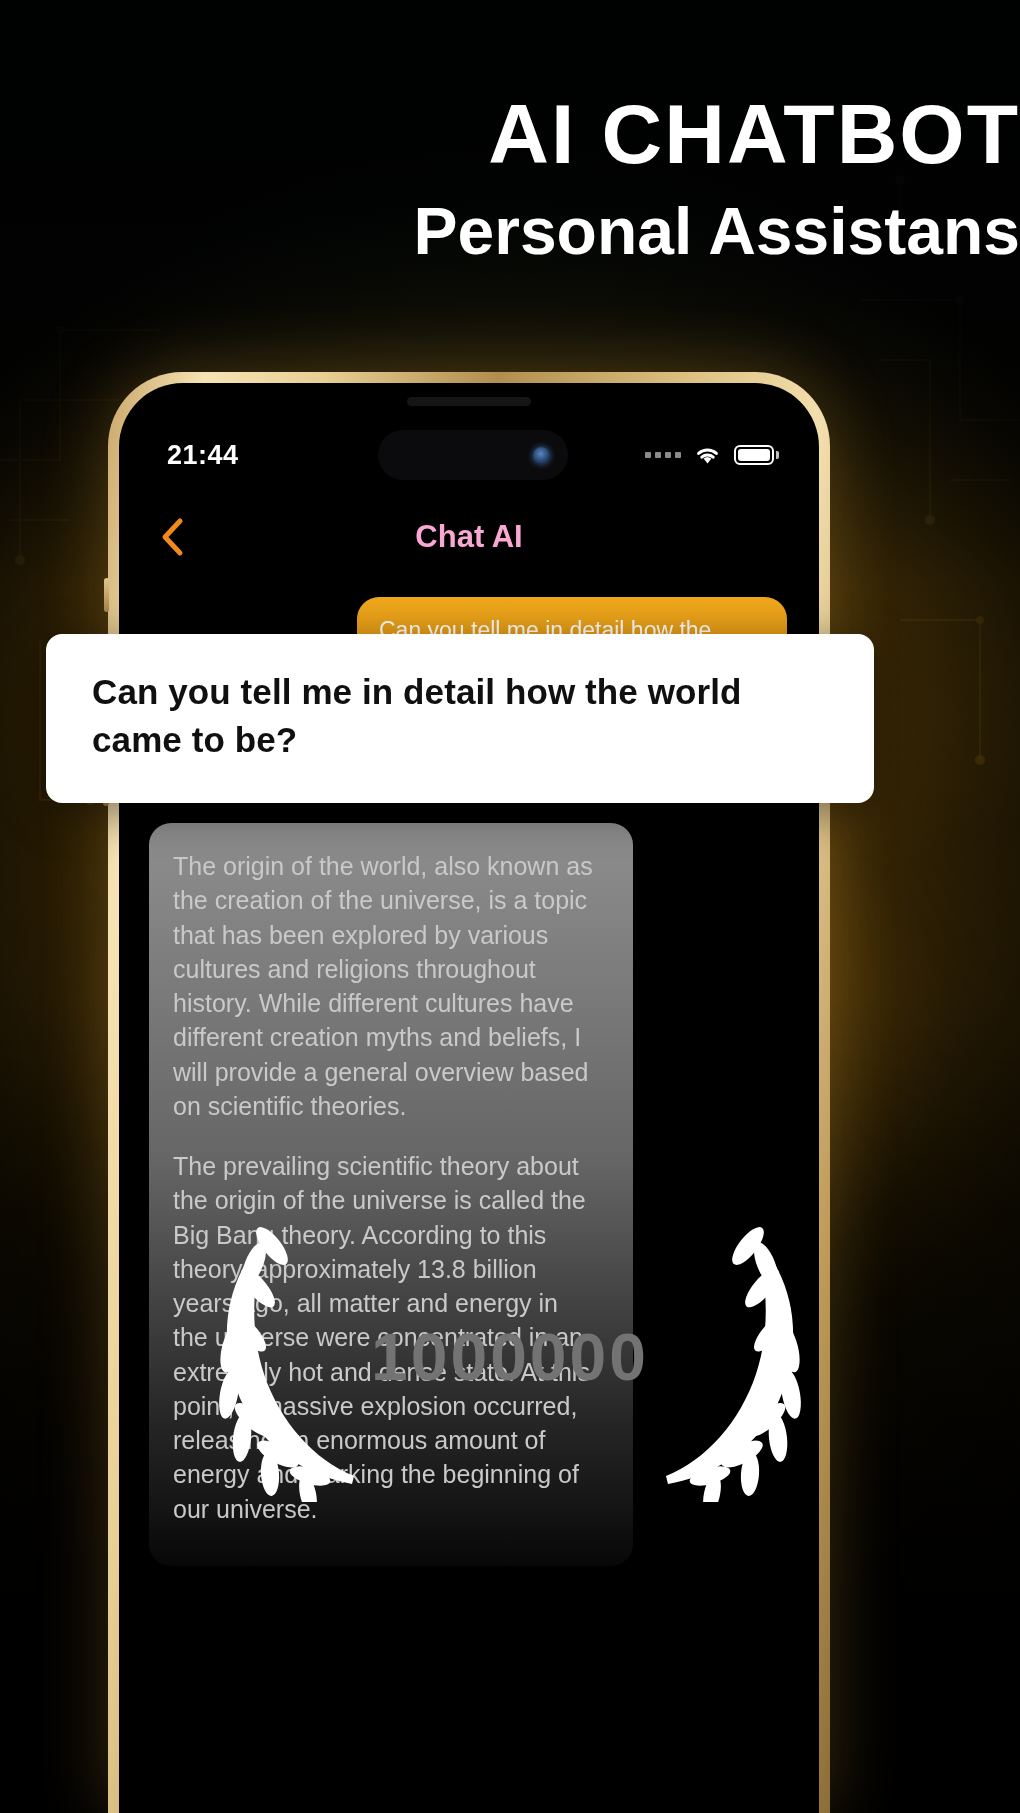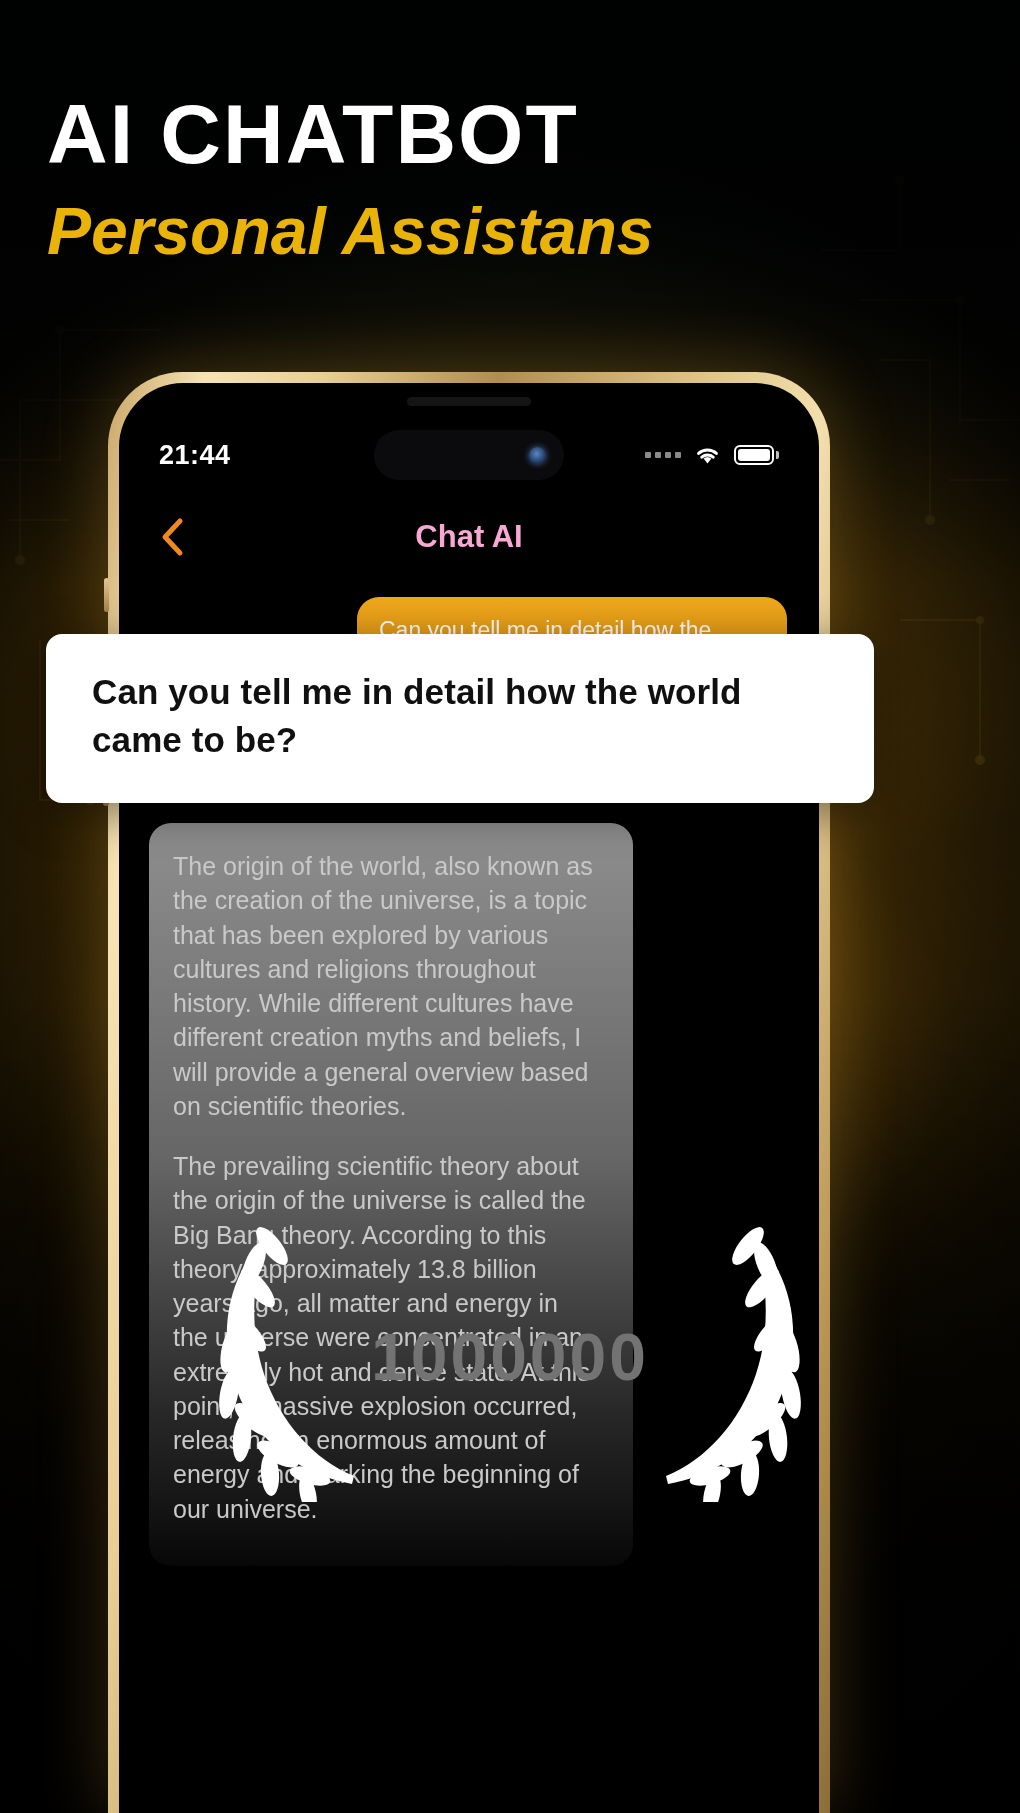--- a/index.html
+++ b/index.html
@@ -25,30 +25,30 @@
     opacity:0.30;
   }
   #bg-vignette {
     position:absolute; inset:0;
     background:
       radial-gradient(ellipse 760px 900px at 50% 1050px, rgba(0,0,0,0) 36%, rgba(0,0,0,0.55) 78%, rgba(0,0,0,0.92) 100%),
       linear-gradient(180deg, rgba(0,0,0,0) 55%, rgba(0,0,0,0.55) 78%, #000 97%);
   }
 
   
-  #header { position:absolute; left:15px; right:0; top:92px; text-align:left; z-index:6;margin-left:32px; }
+  #header { position:absolute; left:15px; right:0; top:92px; text-align:right; z-index:6; }
   #title {
     font-size:84px; font-weight:bold; color:#ffffff;
     letter-spacing:2px; line-height:1.0;
     font-family:"Liberation Sans", sans-serif;
   }
   #subtitle {
     margin-top:22px;
-    font-size:66px; font-weight:bold; color:#eab308;
-    letter-spacing:0px; line-height:1.0;font-style:italic;
+    font-size:66px; font-weight:bold; color:#ffffff;
+    letter-spacing:0px; line-height:1.0;
   }
 
   
   #phone {
     position:absolute;
     left:108px; top:372px;
     width:722px; height:1441px;
     z-index:3;
   }
   #phone-frame {
@@ -73,21 +73,21 @@
 
   
   #speaker {
     position:absolute; left:50%; transform:translateX(-50%);
     top:14px; width:124px; height:9px;
     border-radius:5px; background:#151515;
   }
 
   
   #statusbar {
-    position:absolute; left:0; right:0; top:52px; height:40px;
+    position:absolute; left:8px; right:0; top:52px; height:40px;
     display:flex; align-items:center;
     padding:0 40px;
     color:#fff;
   }
   #status-time { font-size:27px; font-weight:bold; letter-spacing:0.5px; width:150px; }
   #dynamic-island {
     position:absolute; left:50%; transform:translateX(-50%);
     top:-5px;
     width:190px; height:50px; border-radius:25px;
     background:#0b0b0d;

